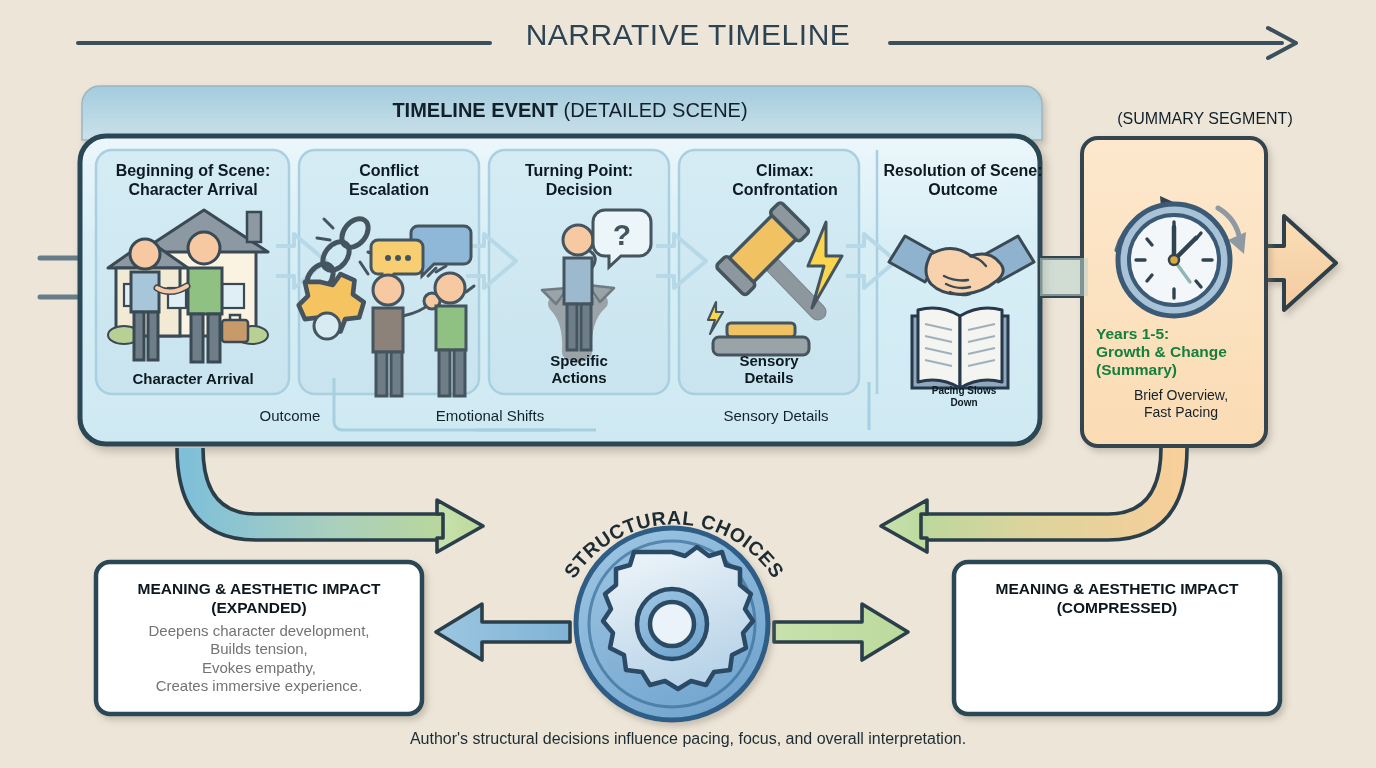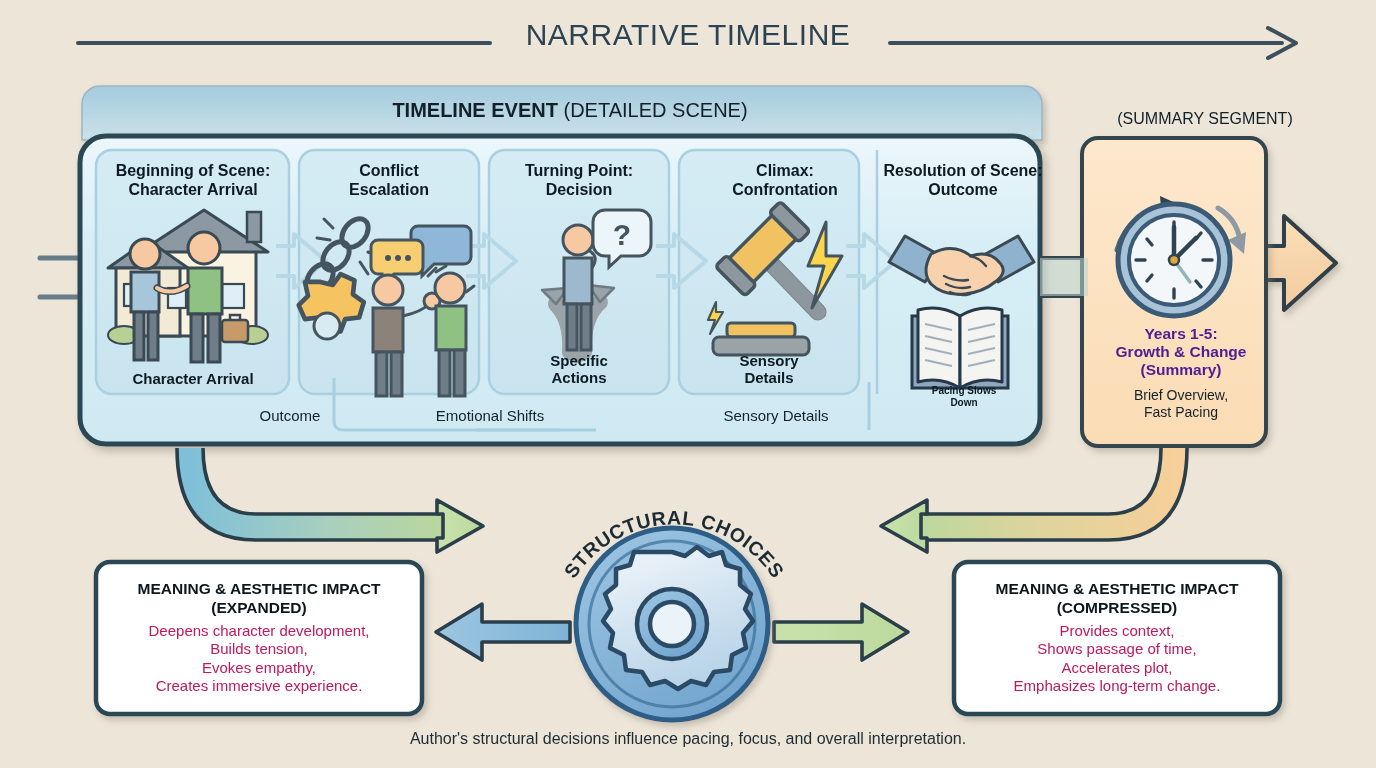--- a/index.html
+++ b/index.html
@@ -49,36 +49,36 @@
     position:absolute;text-align:center;font-size:15px;font-weight:bold;
     line-height:1.15;color:#0d1a22;
   }
   .panel-caption.thin{font-weight:bold;font-size:10px;}
   .rail-label{
     position:absolute;text-align:center;font-size:15px;color:#14222b;
   }
 
   
   #compressed-card-title{
-    position:absolute;left:1096px;top:325px;width:170px;text-align:center;
-    font-size:15.5px;font-weight:bold;line-height:1.16;color:#4c1d95;
+    position:absolute;left:1096px;top:325px;width:170px;text-align:left;
+    font-size:15.5px;font-weight:bold;line-height:1.16;color:#15803d;
   }
   #compressed-card-sub{
     position:absolute;left:1096px;top:387px;width:170px;text-align:center;
     font-size:14px;line-height:1.18;color:#14222b;
   }
 
   
   .impact-box{position:absolute;}
   .impact-head{
     text-align:center;font-size:15.5px;font-weight:bold;line-height:1.2;
     color:#0b161d;
   }
   .impact-body{
-    text-align:center;font-size:15px;line-height:1.22;color:#be185d;margin-top:5px;
+    text-align:center;font-size:15px;line-height:1.22;color:#737373;margin-top:5px;
   }
 
   
   #footer-note{
     left:0;top:730px;width:1376px;text-align:center;
     font-size:16px;color:#1d2b33;
   }
 
   
   .curved-label{font-size:19.5px;font-weight:bold;fill:#1d2b33;letter-spacing:.6px;
@@ -432,18 +432,17 @@
   <div id="compressed-card-title">Years 1-5:<br>Growth &amp; Change<br>(Summary)</div>
   <div id="compressed-card-sub">Brief Overview,<br>Fast Pacing</div>
 
   <div class="impact-box" style="left:104px;top:580px;width:310px;">
     <div class="impact-head">MEANING &amp; AESTHETIC IMPACT<br>(EXPANDED)</div>
     <div class="impact-body">Deepens character development,<br>Builds tension,<br>Evokes empathy,<br>Creates immersive experience.</div>
   </div>
 
   <div class="impact-box" style="left:962px;top:580px;width:310px;">
     <div class="impact-head">MEANING &amp; AESTHETIC IMPACT<br>(COMPRESSED)</div>
-    <div class="impact-body">Provides context,<br>Shows passage of time,<br>Accelerates plot,<br>Emphasizes long-term change.</div>
   </div>
 
   <div class="txt" id="footer-note">Author's structural decisions influence pacing, focus, and overall interpretation.</div>
 
 </div>
 
 </body></html>

